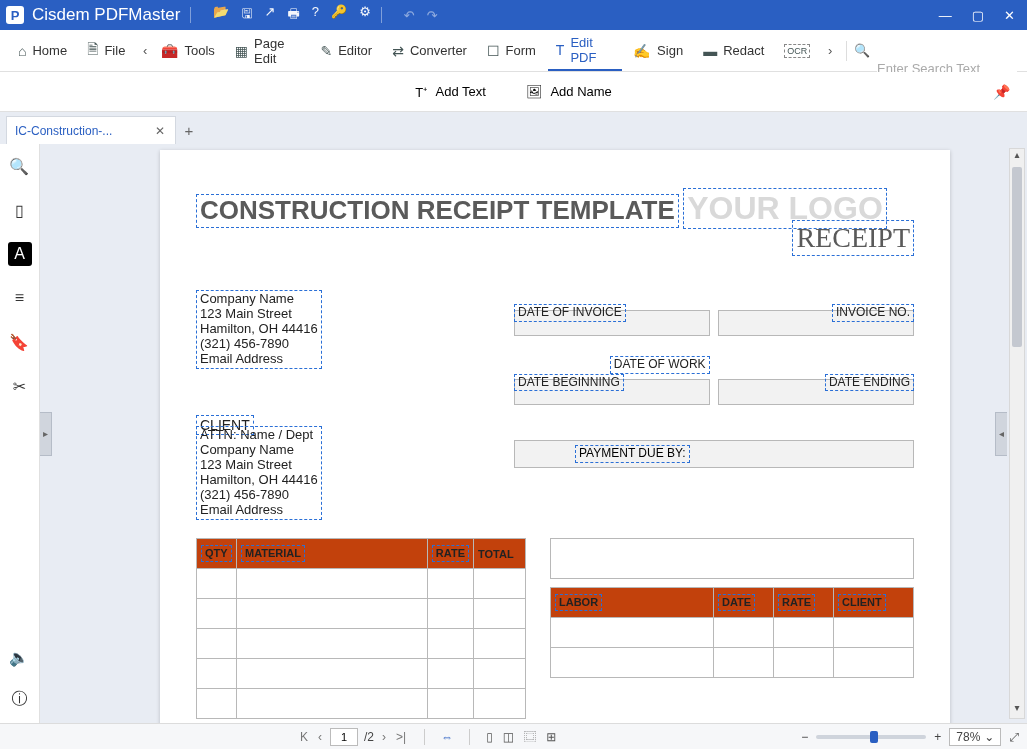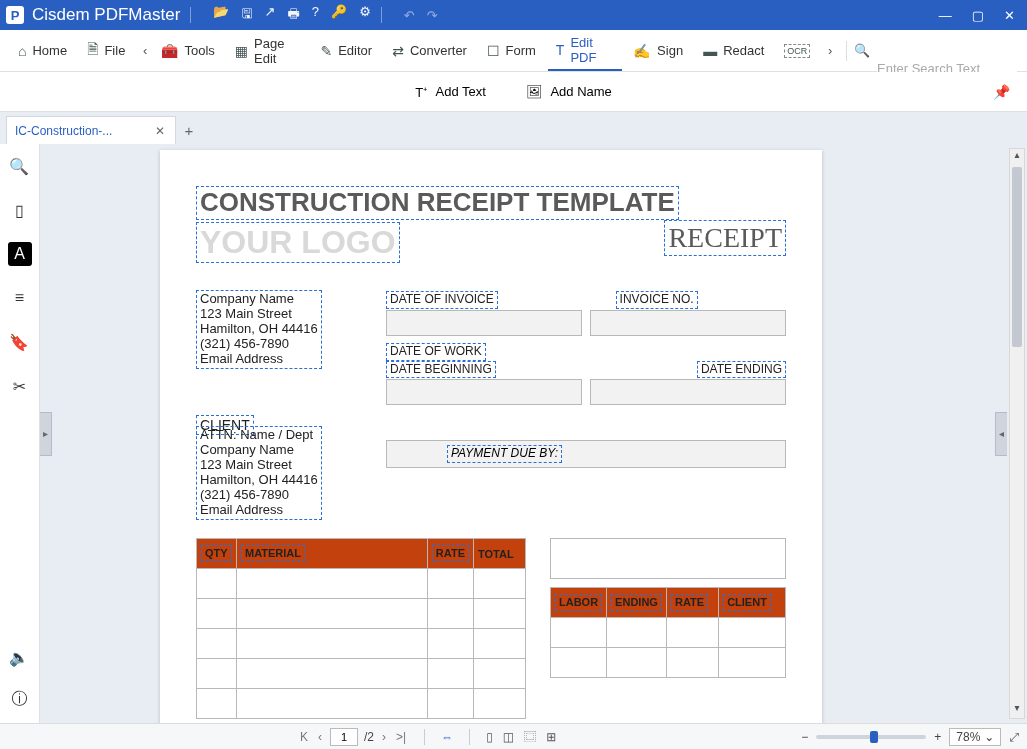--- a/index.html
+++ b/index.html
@@ -40,40 +40,40 @@
   .leftstrip .bottom{margin-top:auto;margin-bottom:12px;display:flex;flex-direction:column;gap:18px;align-items:center;}
 
   .canvas-wrap{flex:1;background:#e8ecf3;position:relative;overflow:hidden;}
   .canvas-wrap .edge-handle{position:absolute;top:50%;transform:translateY(-50%);width:12px;height:44px;background:#d0d5dd;border:1px solid #b5bcc7;display:flex;align-items:center;justify-content:center;color:#666;font-size:10px;cursor:pointer;}
   .canvas-wrap .edge-handle.left{left:0;border-left:none;}
   .canvas-wrap .edge-handle.right{right:0;border-right:none;}
   .vscroll{position:absolute;right:2px;top:4px;bottom:4px;width:16px;background:#f0f0f0;border:1px solid #d8d8d8;}
   .vscroll .up,.vscroll .dn{height:16px;text-align:center;font-size:10px;color:#555;cursor:pointer;}
   .vscroll .thumb{position:absolute;left:2px;right:2px;top:18px;height:180px;background:#c4c8d0;border-radius:2px;}
 
-  .page { position:absolute; left:120px; top:6px; width:662px; height:600px; background:#fff; box-shadow:0 1px 4px rgba(0,0,0,0.2); padding:36px 36px 10px 36px;}
+  .page { position:absolute; left:120px; top:6px; width:790px; height:600px; background:#fff; box-shadow:0 1px 4px rgba(0,0,0,0.2); padding:36px 36px 10px 36px;}
   .dsel{border:1.5px dashed #2a6fd6; padding:1px 3px; display:inline-block; line-height:1.15;}
   .page h1.dsel{font-family:"Century Gothic","Segoe UI",sans-serif;font-size:26px;font-weight:bold;color:#5a5a5a;letter-spacing:0px;}
   .logo.dsel{font-family:"Century Gothic","Segoe UI",sans-serif;font-size:32px;font-weight:bold;color:#d9d9d9;margin-top:2px;}
   .receipt.dsel{font-family:Liberation Serif, serif;font-size:28px;color:#5a5a5a;position:absolute;right:36px;top:70px;}
   .co{position:absolute;left:36px;top:140px; font-size:13px; color:#222;}
   .co .dsel{font-family:"Century Gothic","Segoe UI",sans-serif;}
   .client-h{position:absolute;left:36px;top:265px;font-family:"Century Gothic","Segoe UI",sans-serif;font-size:14px;color:#222;}
   .client{position:absolute;left:36px;top:276px;font-size:13px;color:#222;}
   .client .dsel{font-family:"Century Gothic","Segoe UI",sans-serif;}
 
   .rlabels{position:absolute;right:36px;top:138px;width:400px;font-family:"Century Gothic","Segoe UI",sans-serif;font-size:12px;color:#222;}
   .rlabels .row{display:flex;gap:8px;margin-bottom:4px;}
   .rlabels .cellbox{border:1px solid #b8b8b8;background:#f2f2f2;height:26px;flex:1;}
-  .rlabels .lbl{position:relative;top:3px;}
+  .rlabels .lbl{position:relative;top:16px;}
   .rlabels .twin{display:flex;gap:8px;}
   .pay{position:absolute;right:36px;top:290px;width:400px;}
   .pay .prow{display:flex;align-items:center;margin-bottom:10px;}
   .pay .pbox{border:1px solid #b8b8b8;background:#f2f2f2;height:28px;flex:1;display:flex;align-items:center;padding-left:60px;}
-  .pay .plabel{font-family:"Century Gothic","Segoe UI",sans-serif;font-size:12px;font-style:italic;}
+  .pay .plabel{font-family:"Century Gothic","Segoe UI",sans-serif;font-size:12px;}
 
   .tablearea{position:absolute;left:36px;right:36px;top:388px;display:flex;gap:24px;}
   .tbl{border-collapse:collapse;font-family:"Century Gothic","Segoe UI",sans-serif;font-size:11px;color:#222;}
   .tbl th,.tbl td{border:1px solid #b8b8b8;height:30px;padding:2px 4px;text-align:left;}
   .tbl th{background:#c2410c;font-weight:bold;}
   .tbl-left{width:330px;}
   .tbl .dsel{font-weight:bold;}
 
   .statusbar{height:26px;background:#f6f7f9;border-top:1px solid #dcdcdc;display:flex;align-items:center;font-size:12px;color:#444;padding:0 8px;gap:10px;}
   .statusbar .nav{display:flex;align-items:center;gap:6px;}
@@ -236,29 +236,29 @@
           <div>123 Main Street</div>
           <div>Hamilton, OH  44416</div>
           <div>(321) 456-7890</div>
           <div>Email Address</div>
         </div>
       </div>
 
       <div class="rlabels">
         <div class="row">
           <div style="flex:1.3"><span class="dsel lbl">DATE OF INVOICE</span></div>
-          <div style="flex:1;text-align:left"><span class="dsel lbl">INVOICE NO.</span></div>
+          <div style="flex:1;text-align:right"><span class="dsel lbl">INVOICE NO.</span></div>
         </div>
         <div class="row twin">
           <div class="cellbox"></div>
           <div class="cellbox"></div>
         </div>
         <div class="row" style="margin-top:4px">
           <div style="flex:1.3">
-            <div style="margin-right:26px"><span class="dsel lbl">DATE OF WORK</span></div>
+            <div style="text-align:right;margin-right:26px"><span class="dsel lbl">DATE OF WORK</span></div>
             <span class="dsel lbl">DATE BEGINNING</span>
           </div>
           <div style="flex:1;text-align:right;align-self:flex-end"><span class="dsel lbl">DATE ENDING</span></div>
         </div>
         <div class="row twin">
           <div class="cellbox"></div>
           <div class="cellbox"></div>
         </div>
       </div>
 
@@ -316,21 +316,21 @@
             <tbody>
             <tr>
                   <td style="height:40px"></td>
                 </tr>
           </tbody>
             </table>
           <table class="tbl" style="width:100%;margin-top:8px">
             <tbody>
                 <tr>
               <th><span class="dsel">LABOR</span></th>
-              <th style="width:60px"><span class="dsel">ENDING</span></th>
+              <th style="width:60px"><span class="dsel">DATE</span></th>
               <th style="width:60px"><span class="dsel">RATE</span></th>
               <th style="width:80px"><span class="dsel">CLIENT</span></th>
             </tr>
             <tr>
                   <td></td>
                   <td></td>
                   <td></td>
                   <td></td>
                 </tr>
             <tr>

